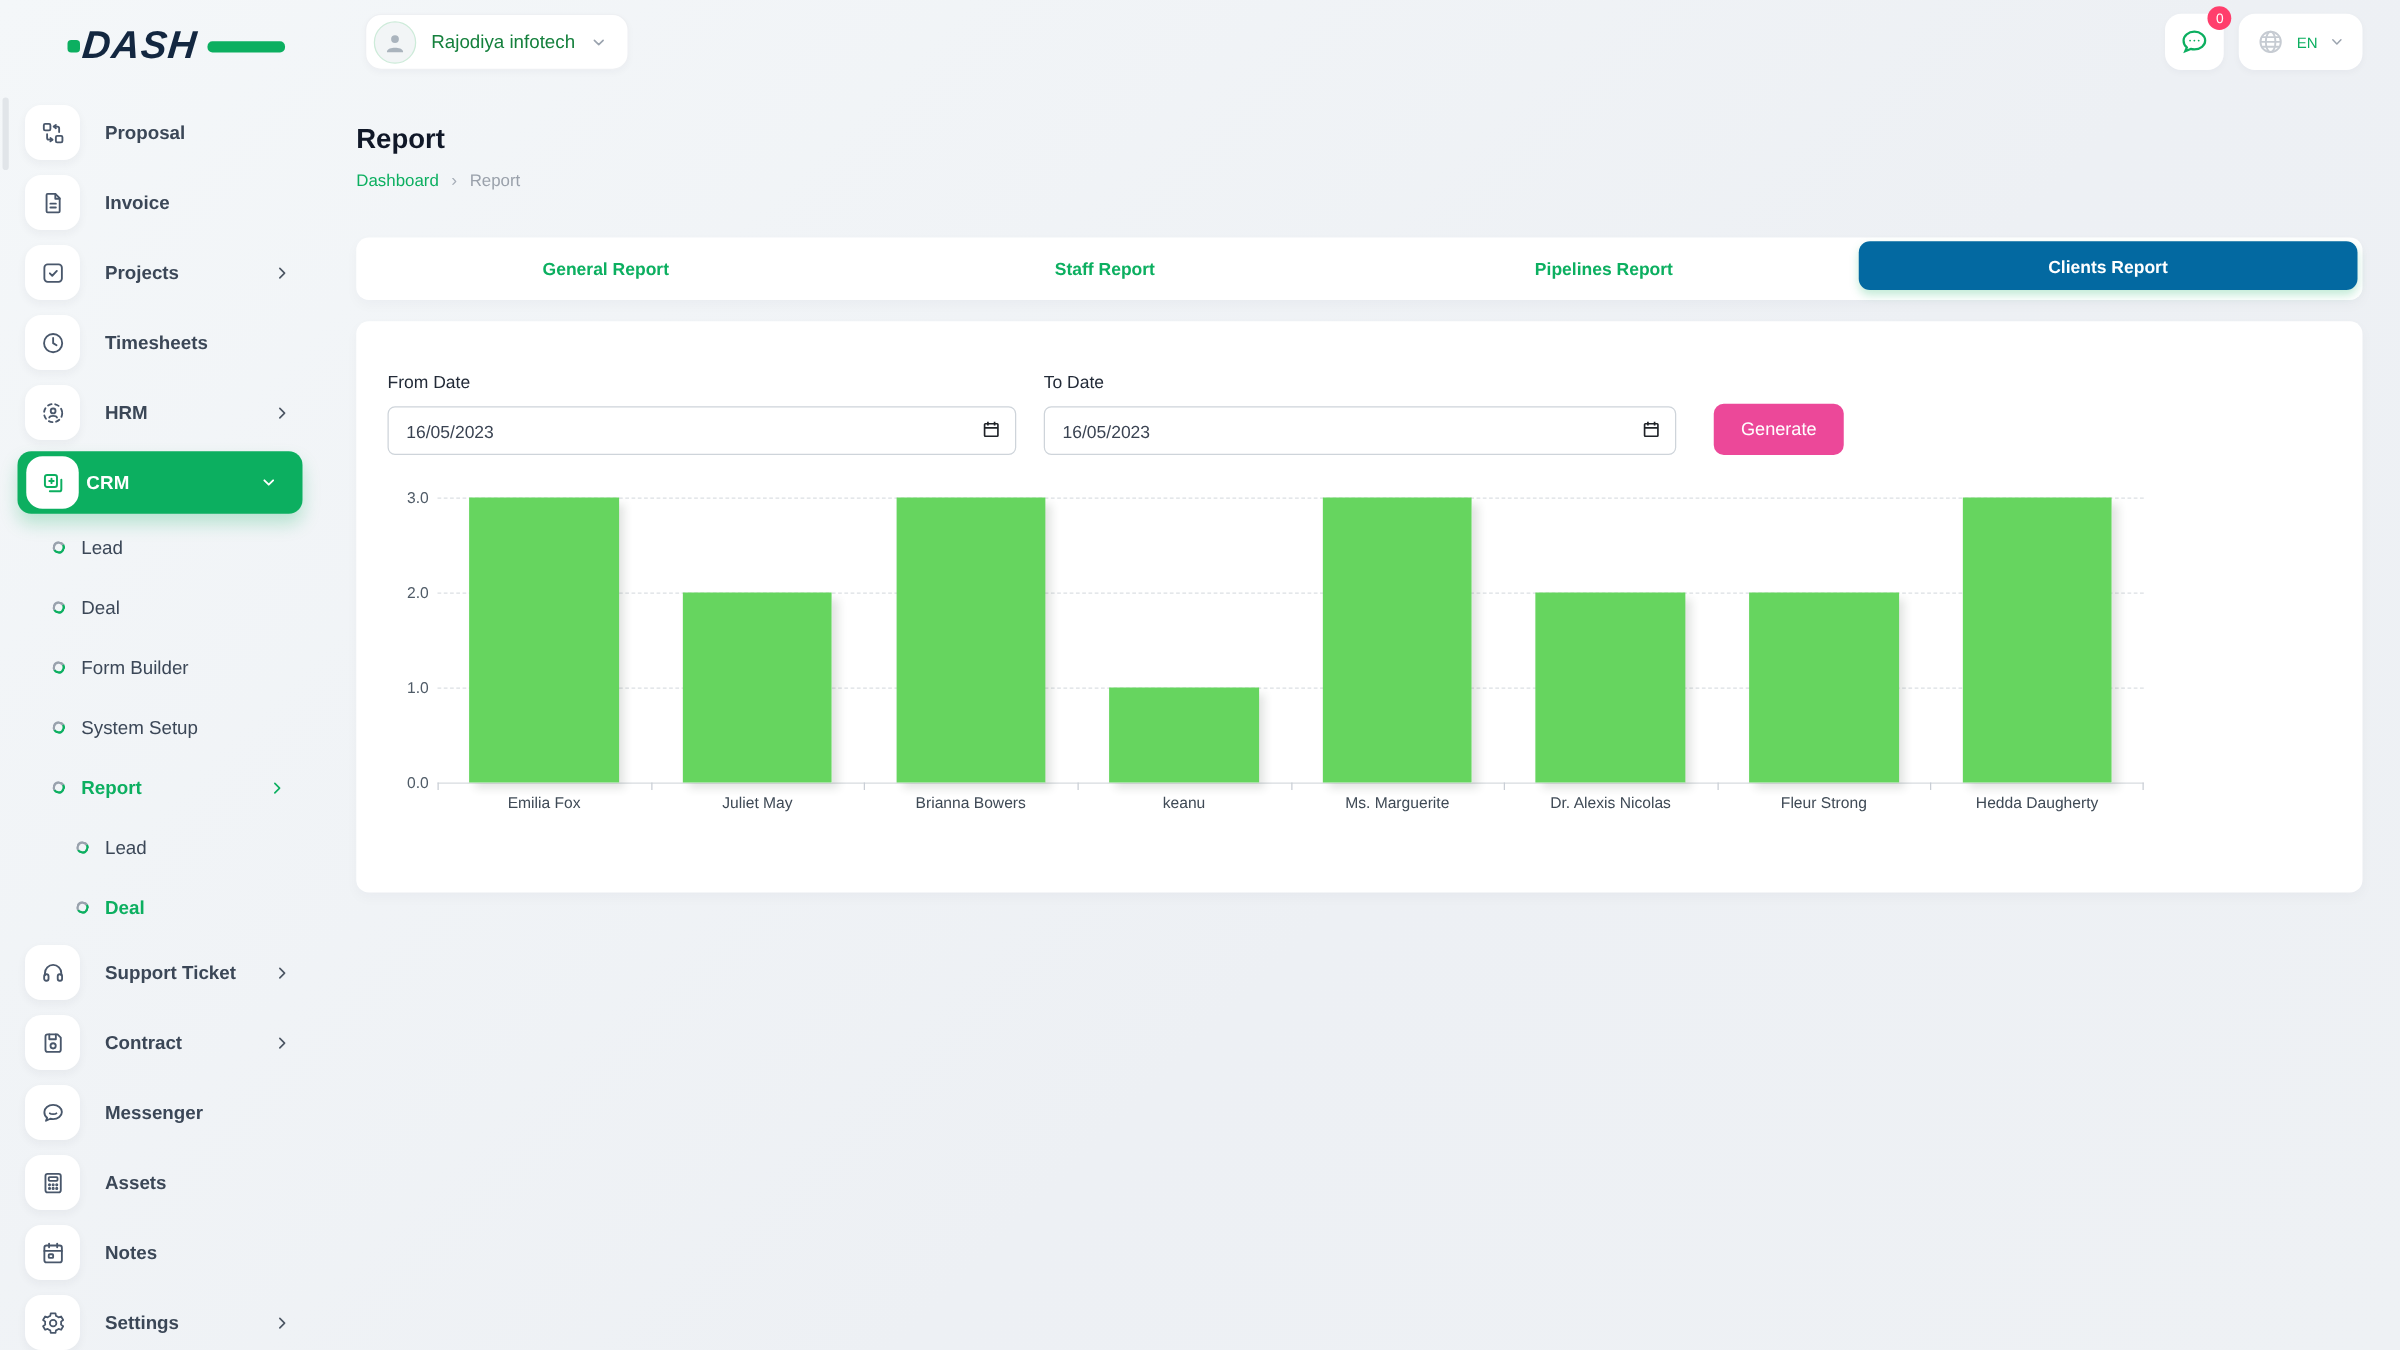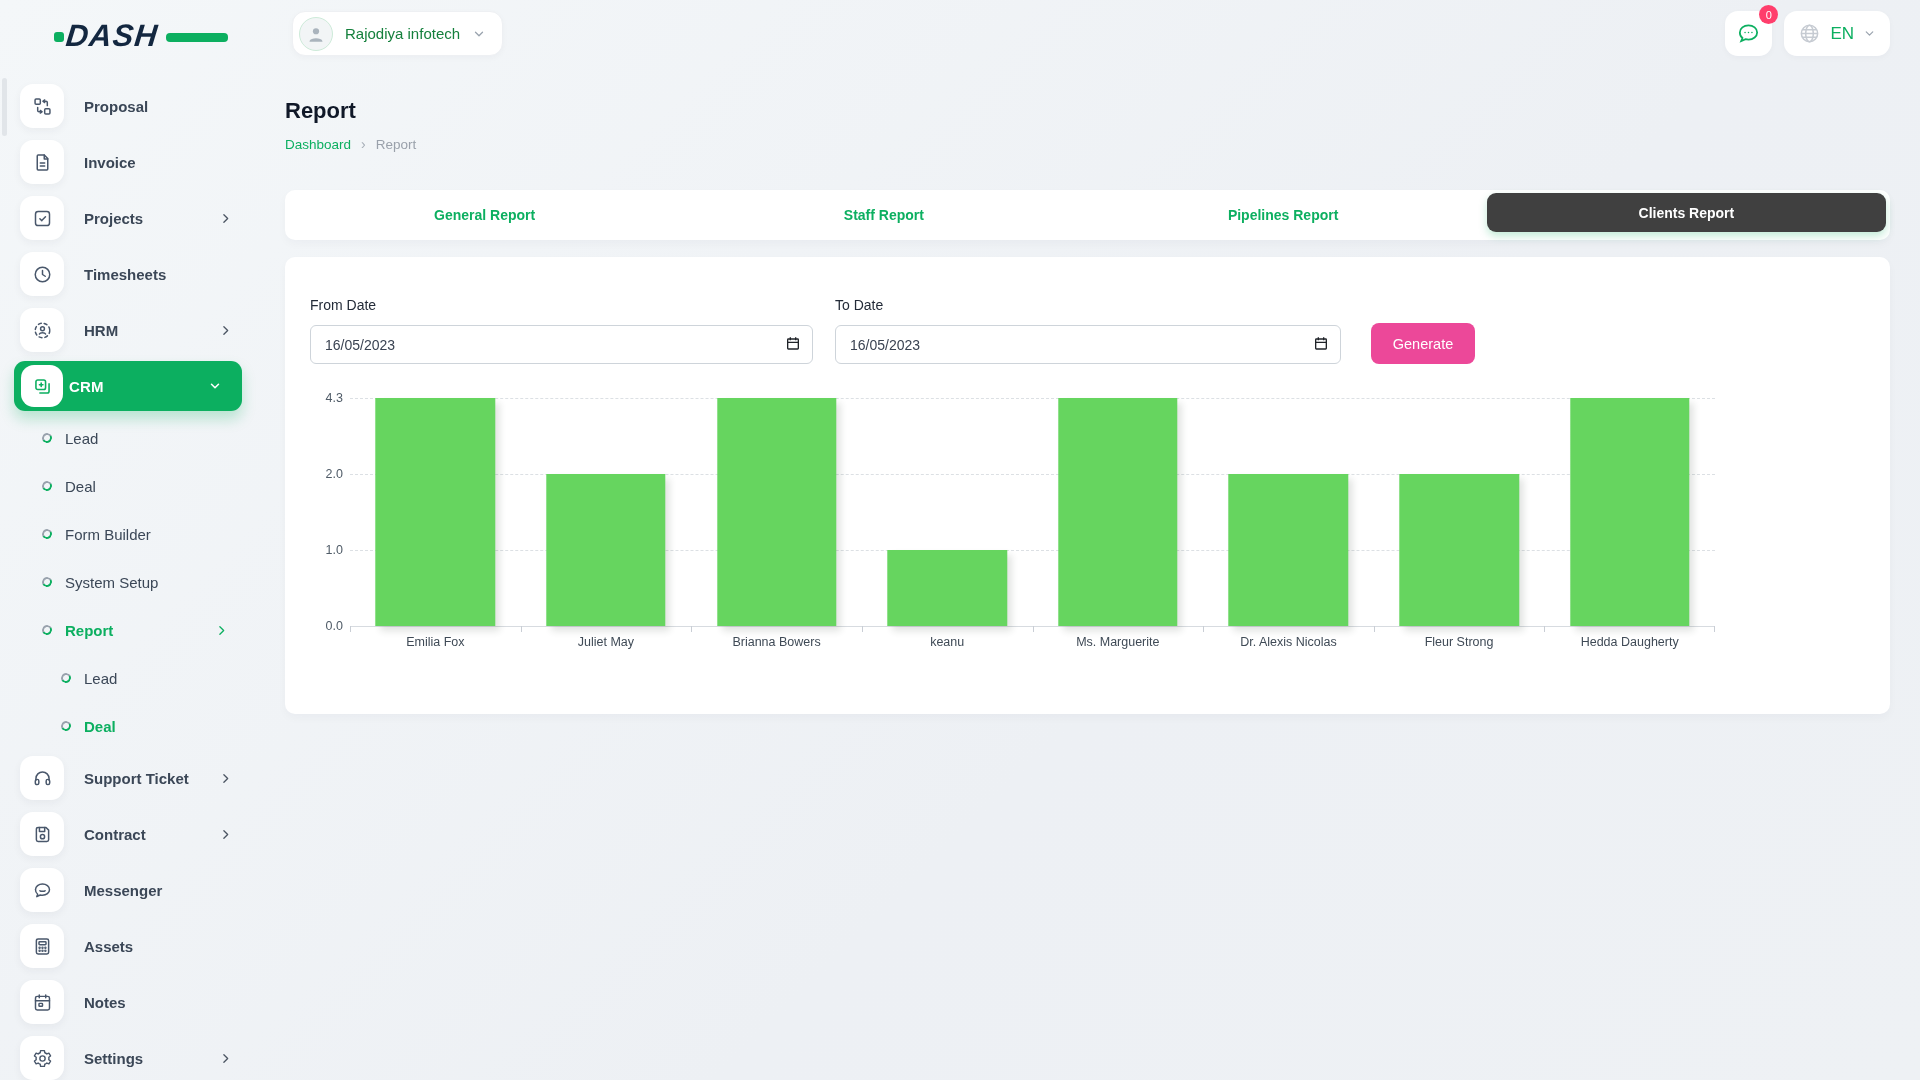--- a/index.html
+++ b/index.html
@@ -14,21 +14,21 @@
   .logo-dot { position:absolute; left:-12px; top:14px; width:10px; height:10px; border-radius:3px; background:#0caf60; }
   .logo-bar { position:absolute; right:-32px; top:15px; width:62px; height:9px; border-radius:4px; background:#0caf60; }
   .company-pill { position:absolute; left:292px; top:11px; height:45px; min-width:200px; background:#fff; border:1px solid #eef0f3; border-radius:13px; display:flex; align-items:center; gap:12px; padding:0 16px 0 6px; box-shadow:0 2px 6px rgba(20,30,50,.03); cursor:pointer; }
   .avatar { width:34px; height:34px; border-radius:50%; background:#f2f5f6; border:1.5px solid #cdebd9; display:flex; align-items:center; justify-content:center; overflow:hidden; }
   .company-name { font-size:15px; color:#15803d; }
   .chev { color:#9aa3ae; display:flex; }
   .top-right { position:absolute; right:30px; top:11px; display:flex; gap:12px; align-items:center; }
   .chat-card { position:relative; width:47px; height:45px; background:#fff; border-radius:13px; display:flex; align-items:center; justify-content:center; box-shadow:0 2px 6px rgba(20,30,50,.03); cursor:pointer; }
   .chat-badge { position:absolute; top:-6px; right:-6px; min-width:19px; height:19px; border-radius:50%; background:#ff3e6c; color:#fff; font-size:11px; display:flex; align-items:center; justify-content:center; padding:0 4px; }
   .lang-pill { height:45px; background:#fff; border-radius:13px; display:flex; align-items:center; gap:9px; padding:0 14px; box-shadow:0 2px 6px rgba(20,30,50,.03); cursor:pointer; }
-  .lang-label { color:#0caf60; font-size:17px; }
+  .lang-label { color:#0caf60; font-size:12px; }
 
   
   .sidebar { position:absolute; left:0; top:70px; width:258px; height:1010px; padding-top:8px; }
   .scroll-thumb { position:absolute; left:2px; top:8px; width:5px; height:58px; border-radius:3px; background:#e1e5e9; }
   .nav { display:flex; flex-direction:column; }
   .nav-main { position:relative; height:56px; display:flex; align-items:center; padding-left:20px; cursor:pointer; }
   .icon-box { width:44px; height:44px; background:#fff; border-radius:13px; display:flex; align-items:center; justify-content:center; box-shadow:0 3px 8px rgba(30,40,60,.05); flex:0 0 auto; }
   .nav-main .label { margin-left:20px; font-size:15px; font-weight:600; color:#3b4757; }
   .nav-chev { position:absolute; right:26px; color:#4b5563; display:flex; }
   .nav-active-pill { position:relative; height:50px; margin:3px 16px 3px 14px; background:#0caf60; border-radius:11px; display:flex; align-items:center; padding-left:7px; box-shadow:0 8px 14px rgba(12,175,96,.25); cursor:pointer; }
@@ -45,21 +45,21 @@
   
   .main { position:absolute; left:285px; top:70px; width:1605px; }
   .page-title { font-size:22px; font-weight:700; color:#101828; margin-top:28px; }
   .breadcrumb { display:flex; align-items:center; gap:10px; margin-top:12px; font-size:13.5px; }
   .bc-home { color:#0caf60; cursor:pointer; }
   .bc-sep { color:#a6adb7; font-size:14px; }
   .bc-current { color:#9aa1ab; }
 
   .tabs-card { margin-top:38px; height:50px; background:#fff; border-radius:10px; box-shadow:0 4px 10px rgba(20,30,50,.03); display:flex; align-items:stretch; }
   .tab { flex:1; display:flex; align-items:center; justify-content:center; font-size:14px; font-weight:700; color:#0caf60; cursor:pointer; }
-  .tab.active { background:#404040; color:#fff; font-weight:600; border-radius:9px; margin:3px 4px 8px 4px; box-shadow:0 4px 8px rgba(12,175,96,.25); }
+  .tab.active { background:#0369a1; color:#fff; font-weight:600; border-radius:9px; margin:3px 4px 8px 4px; box-shadow:0 4px 8px rgba(12,175,96,.25); }
 
   .content-card { position:relative; margin-top:17px; height:457px; background:#fff; border-radius:10px; box-shadow:0 4px 10px rgba(20,30,50,.03); }
   .field-label { position:absolute; font-size:14px; font-weight:500; color:#232b38; }
   .lbl-from { left:25px; top:40px; } .lbl-to { left:550px; top:40px; }
   .date-wrap { position:absolute; top:68px; height:39px; }
   .dw-from { left:25px; width:503px; } .dw-to { left:550px; width:506px; }
   .date-input { width:100%; height:100%; border:1px solid #ced4da; border-radius:6px; padding:0 40px 0 14px; font-size:14px; color:#3a4352; font-family:"Liberation Sans",sans-serif; background:#fff; outline:none; }
   .cal-icon { position:absolute; right:12px; top:10px; color:#1f2328; }
   .generate-btn { position:absolute; left:1086px; top:66px; width:104px; height:41px; background:#ec4899; border:none; border-radius:8px; color:#fff; font-size:14.5px; font-family:"Liberation Sans",sans-serif; cursor:pointer; }
 
@@ -370,21 +370,21 @@
           <svg width="16" height="16" viewBox="0 0 24 24" fill="none" stroke="#1f2328" stroke-width="2">
               <rect x="4" y="6" width="16" height="15" rx="1"></rect>
               <path d="M8 3.5V8M16 3.5V8M4 11h16"></path>
             </svg>
         </span>
       </div>
 
       <button class="generate-btn">Generate</button>
 
       <div class="y-axis" id="y-axis">
-          <div class="y-tick-label" style="top: 0%;">4.3</div>
+          <div class="y-tick-label" style="top: 0%;">3.0</div>
           <div class="y-tick-label" style="top: 33.3333%;">2.0</div>
           <div class="y-tick-label" style="top: 66.6667%;">1.0</div>
           <div class="y-tick-label" style="top: 100%;">0.0</div>
         </div>
       <div class="chart-plot" id="chart-plot">
           <div class="grid-line" style="top: 0%;"></div>
           <div class="grid-line" style="top: 33.3333%;"></div>
           <div class="grid-line" style="top: 66.6667%;"></div>
           <div class="grid-base" style="top: 100%;"></div>
           <div class="chart-slot" style="left: 0%; width: 12.5%;">

